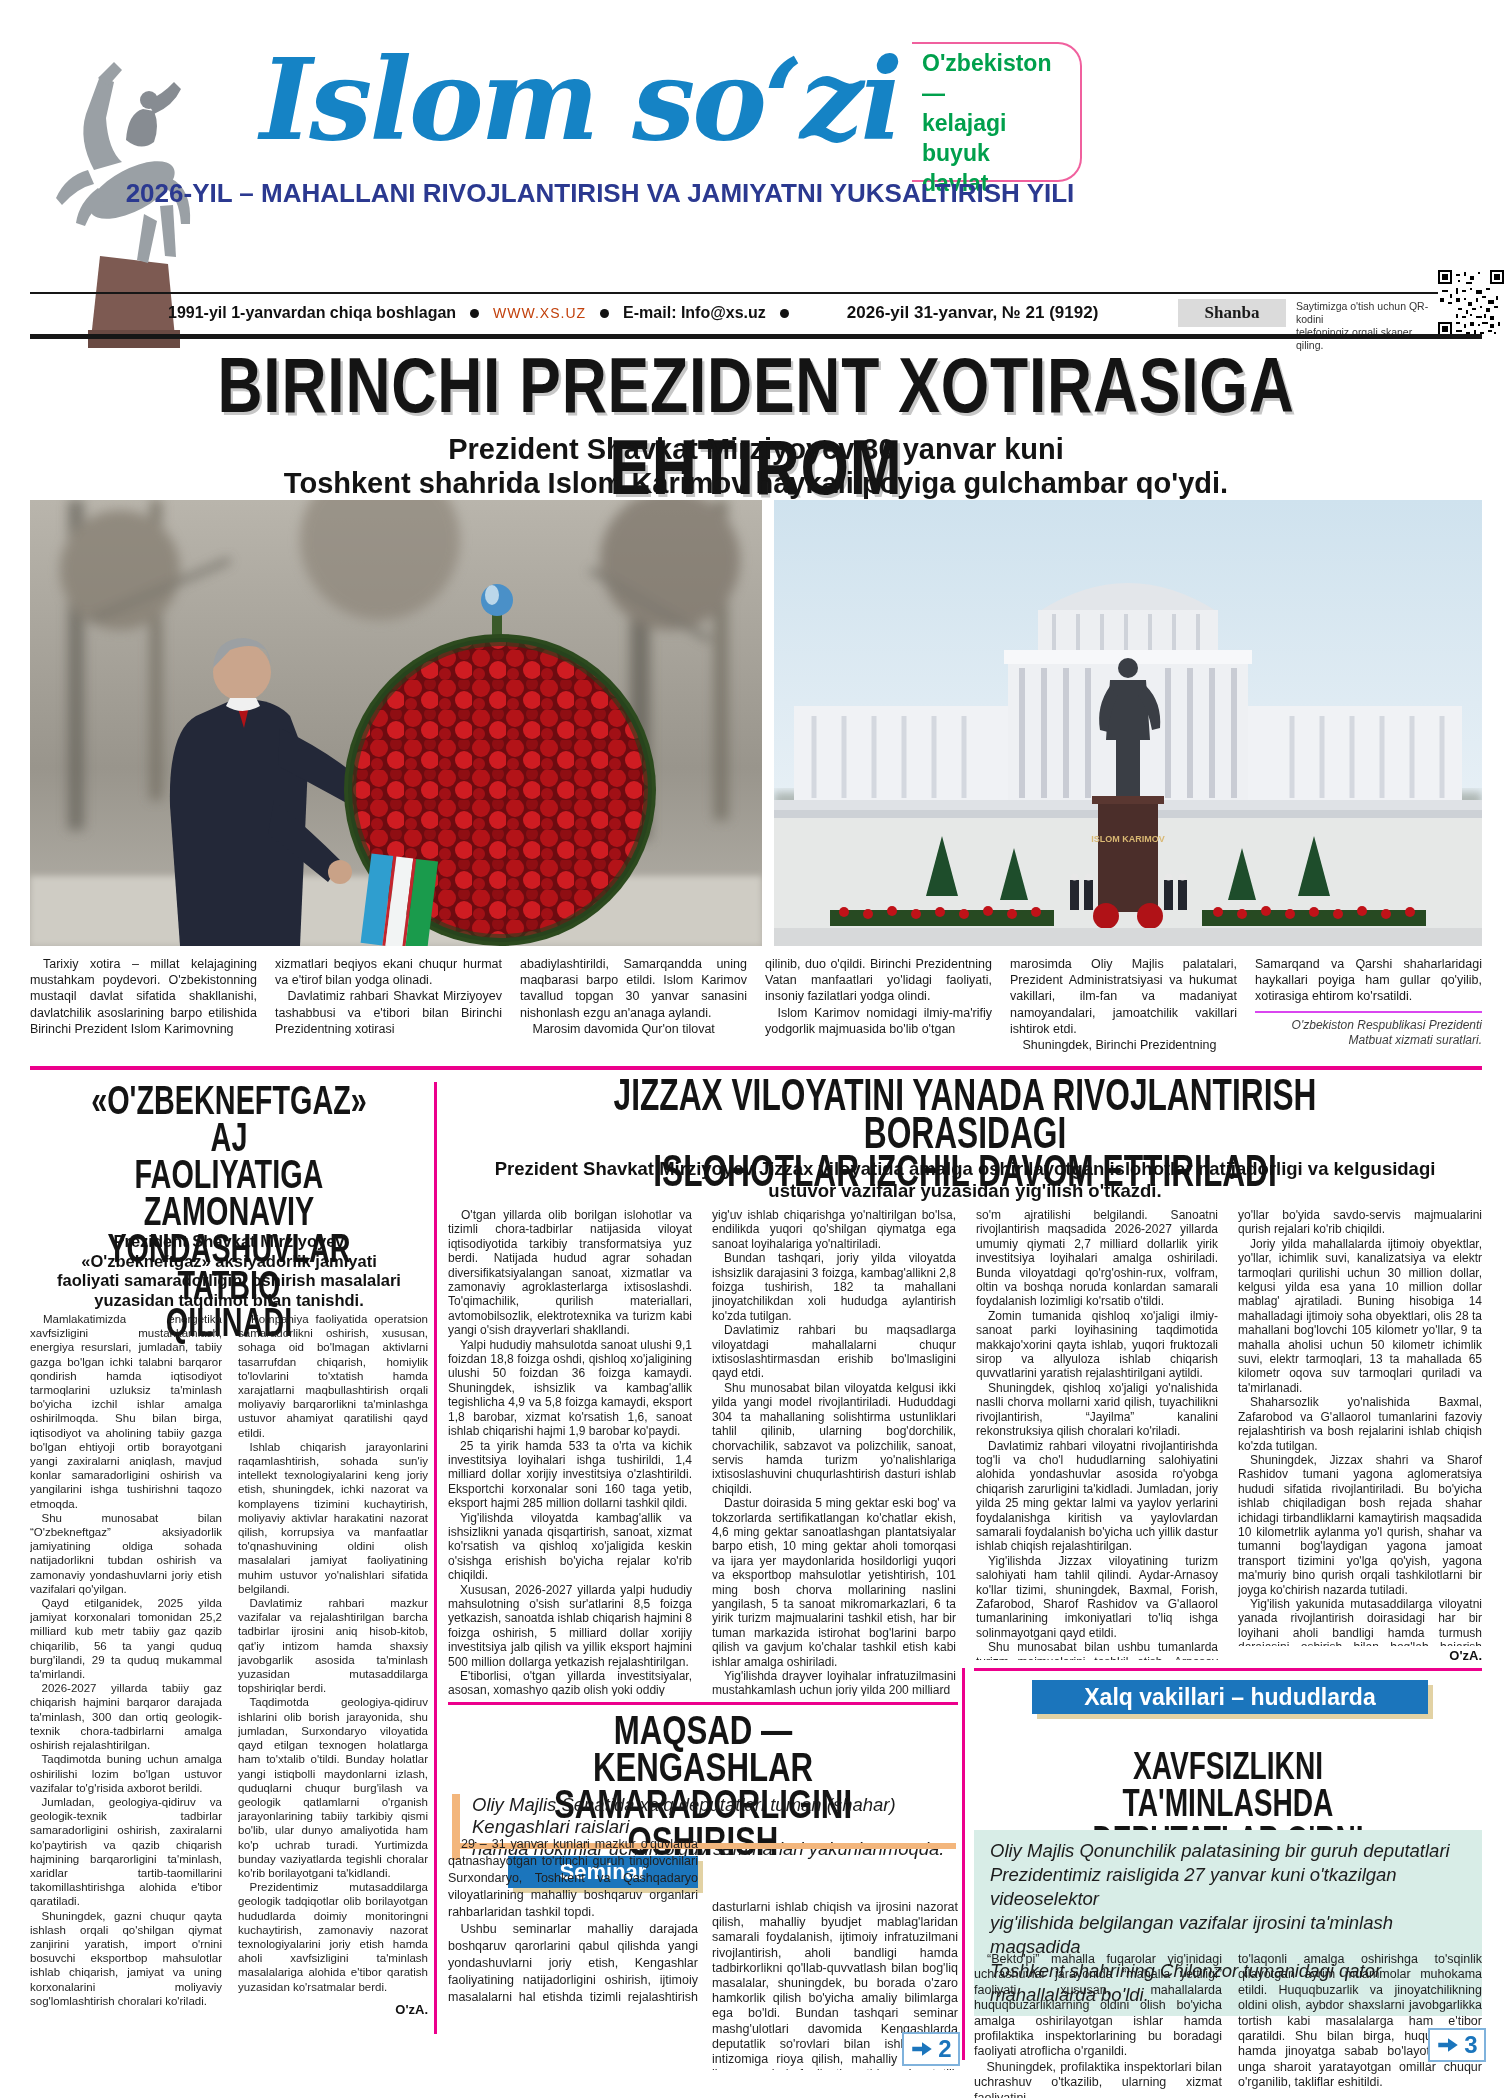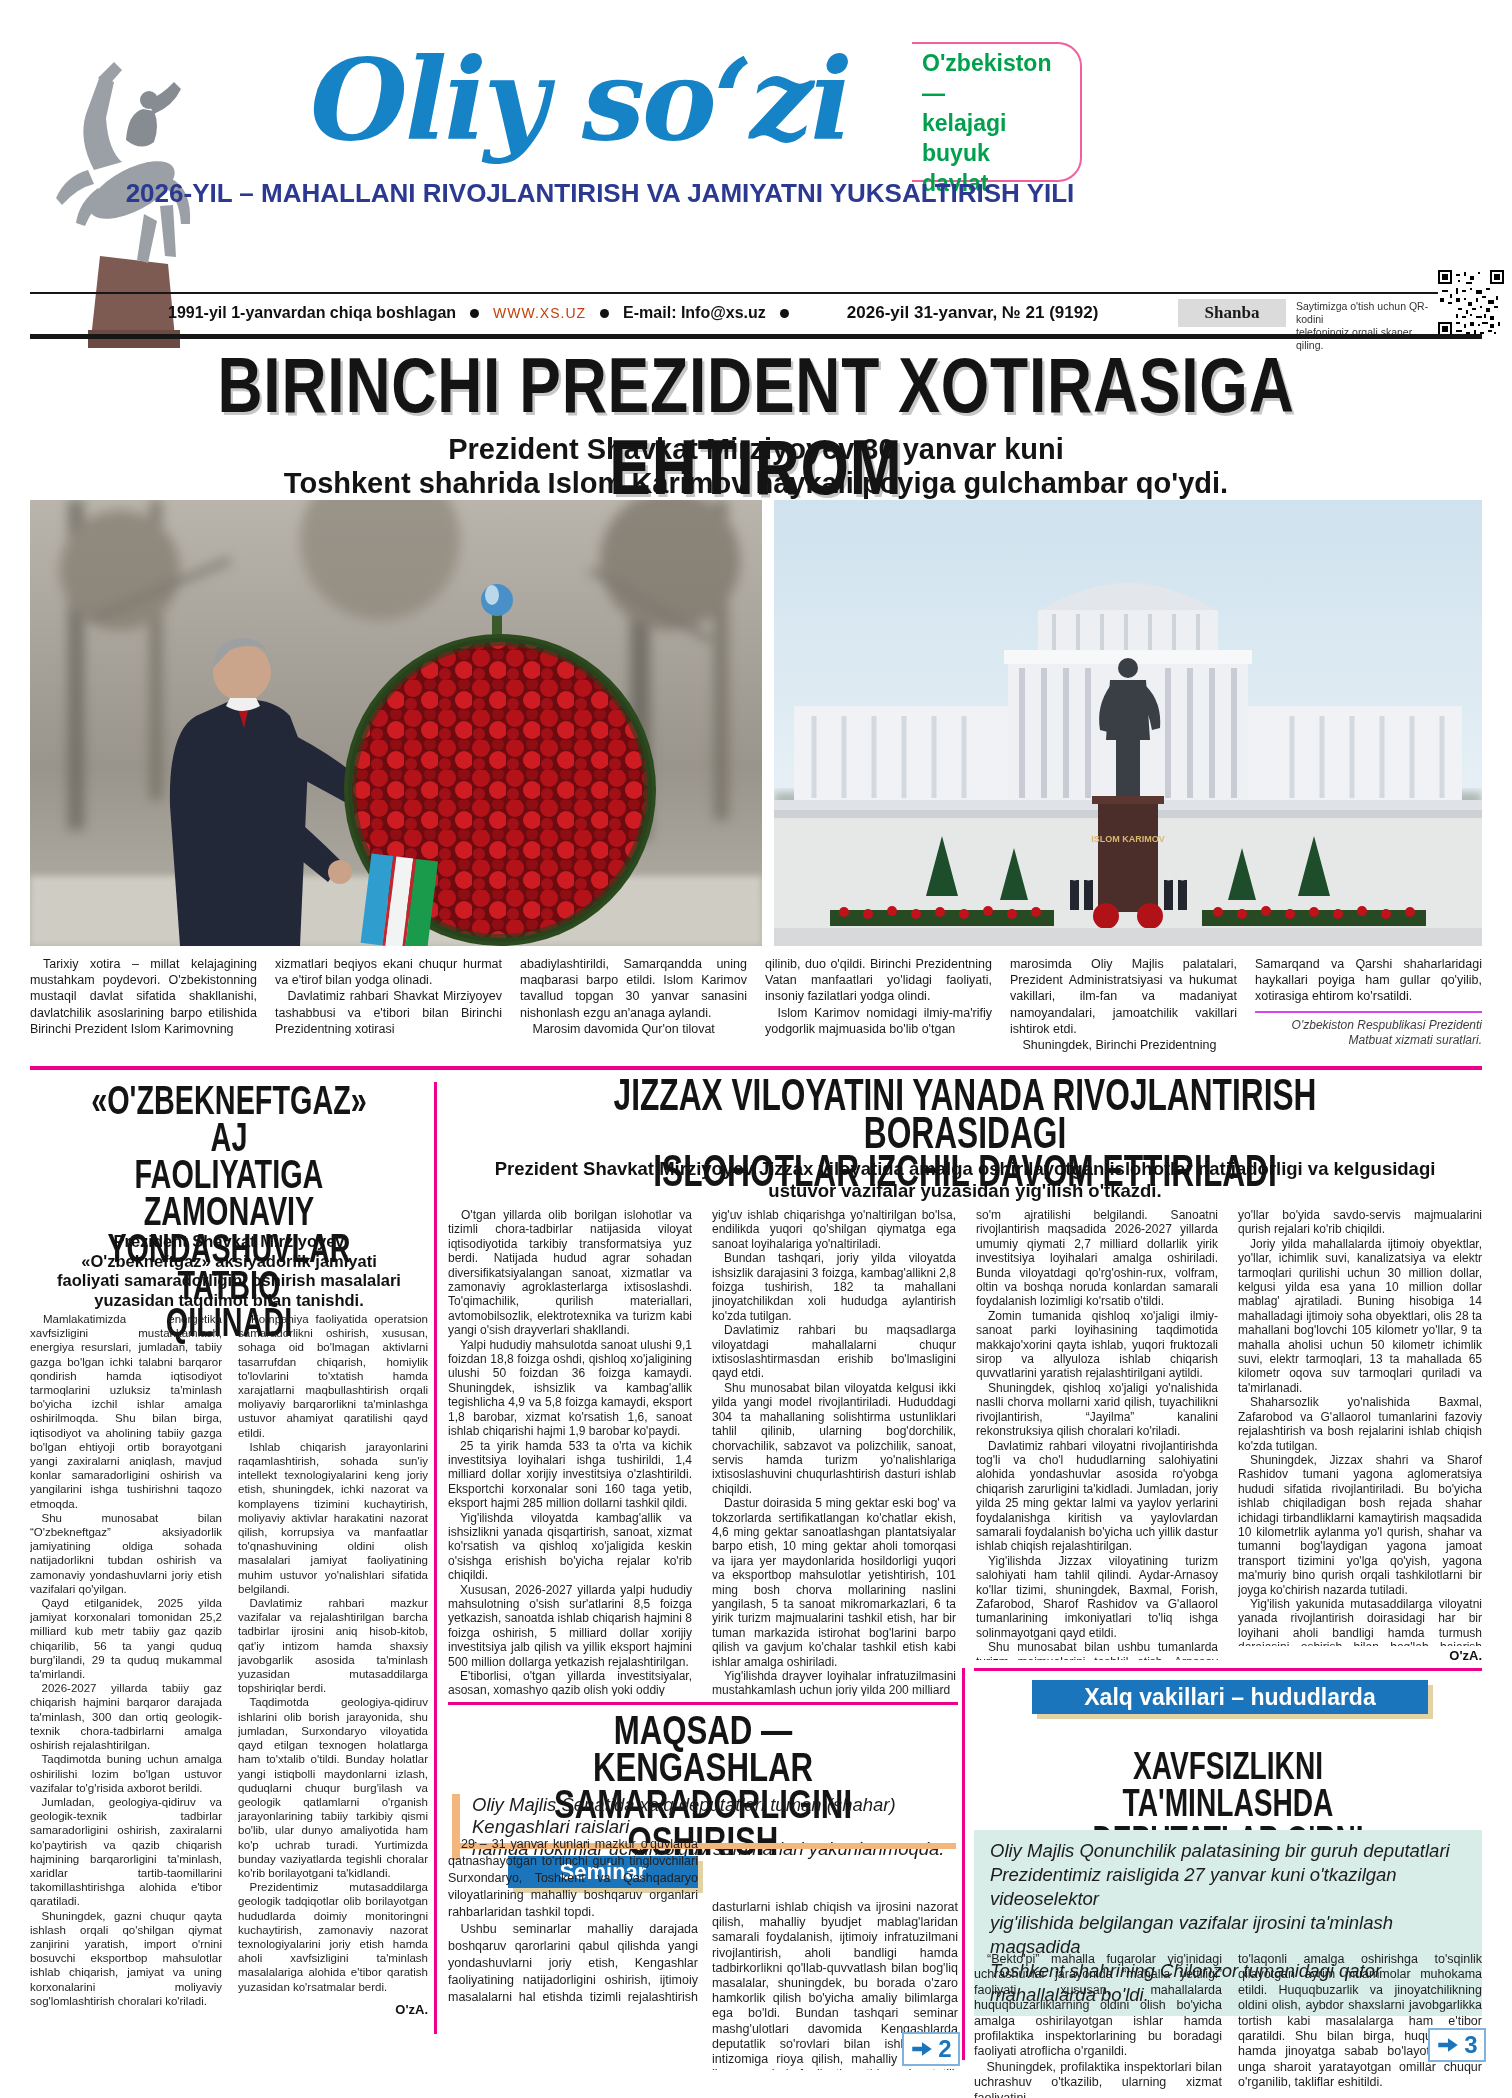--- a/index.html
+++ b/index.html
@@ -65,21 +65,21 @@
         <path d="M122 160 q22 10 20 46 l-9 0 q-2 -28 -17 -37z"></path>
       </g>
       <g fill="#878c92">
         <path d="M78 122 q2 -27 17 -31 l11 2 q6 15 0 31 q-13 10 -28 -2z"></path>
         <circle cx="101" cy="82" r="9"></circle>
         <path d="M106 96 q19 -8 27 -25 l-7 -7 q-12 13 -27 19z"></path>
       </g>
     </svg>
   </div>
 
-  <div class="abs logo" style="left:240px;top:22px;width:680px;height:155px;display:flex;align-items:center;justify-content:center;">Oliy soʻzi</div>
+  <div class="abs logo" style="left:240px;top:22px;width:680px;height:155px;display:flex;align-items:center;justify-content:center;">Islom soʻzi</div>
 
   <div class="abs" style="left:912px;top:42px;width:168px;height:136px;border:2.5px solid #F0609E;border-left:none;border-radius:0 24px 24px 0;"></div>
   <div class="abs slogan" style="left:922px;top:48px;width:150px;">O'zbekiston —
 kelajagi
 buyuk
 davlat</div>
 
   <div class="abs yearline" style="left:110px;top:178px;width:980px;">2026-YIL – MAHALLANI RIVOJLANTIRISH VA JAMIYATNI YUKSALTIRISH YILI</div>
 
   <div class="abs" style="left:30px;top:292px;width:1452px;height:2px;background:#161616;"></div>

